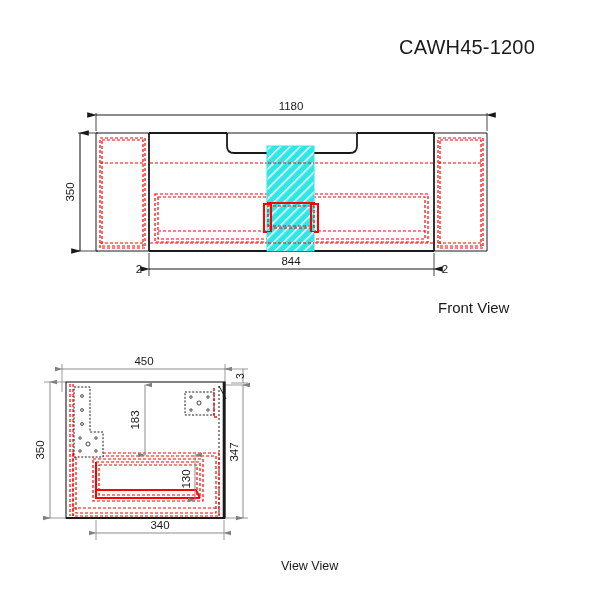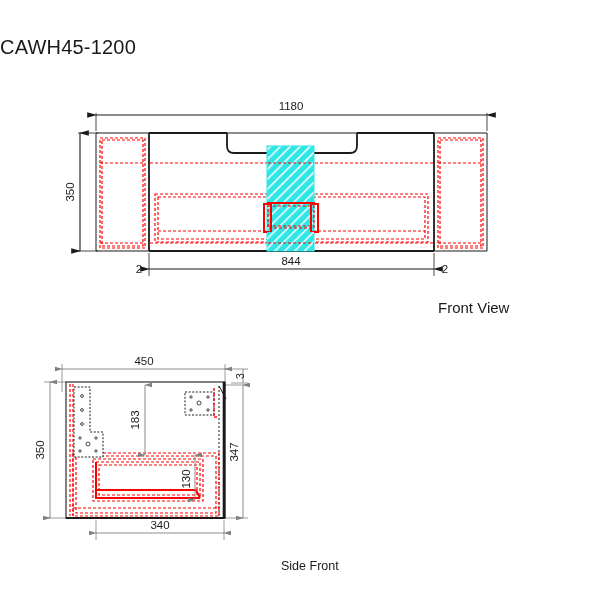--- a/index.html
+++ b/index.html
@@ -11,23 +11,23 @@
     width: 600px;
     height: 600px;
     font-family: "Liberation Sans", sans-serif;
     color: #1a1a1a;
     overflow: hidden;
     position: relative;
   }
   #page-title {
     position: absolute;
     top: 36px;
-    left: 0;
+    left: 15px;
     width: 520px;
-    text-align: left;
+    text-align: right;
     font-size: 20px;
     letter-spacing: 0.2px;
     color: #1a1a1a;
   }
   #front-view-label {
     position: absolute;
     left: 438px;
     top: 299px;
     font-size: 15px;
     color: #1a1a1a;
@@ -274,13 +274,13 @@
     <circle cx="191" cy="397" r="1.2" fill="none" stroke="#1a1a1a" stroke-width="0.8"></circle>
     <circle cx="208" cy="397" r="1.2" fill="none" stroke="#1a1a1a" stroke-width="0.8"></circle>
     <circle cx="191" cy="410" r="1.2" fill="none" stroke="#1a1a1a" stroke-width="0.8"></circle>
     <circle cx="208" cy="410" r="1.2" fill="none" stroke="#1a1a1a" stroke-width="0.8"></circle>
 
     <line x1="214" y1="388" x2="214" y2="417" stroke="#ff0000" stroke-width="1.4" stroke-dasharray="3,2"></line>
     <line x1="214" y1="417" x2="219" y2="417" stroke="#ff0000" stroke-width="1.4" stroke-dasharray="3,2"></line>
   </g>
 </svg>
 
-<div id="side-view-label">Side Front</div>
+<div id="side-view-label">View View</div>
 
 </body></html>

